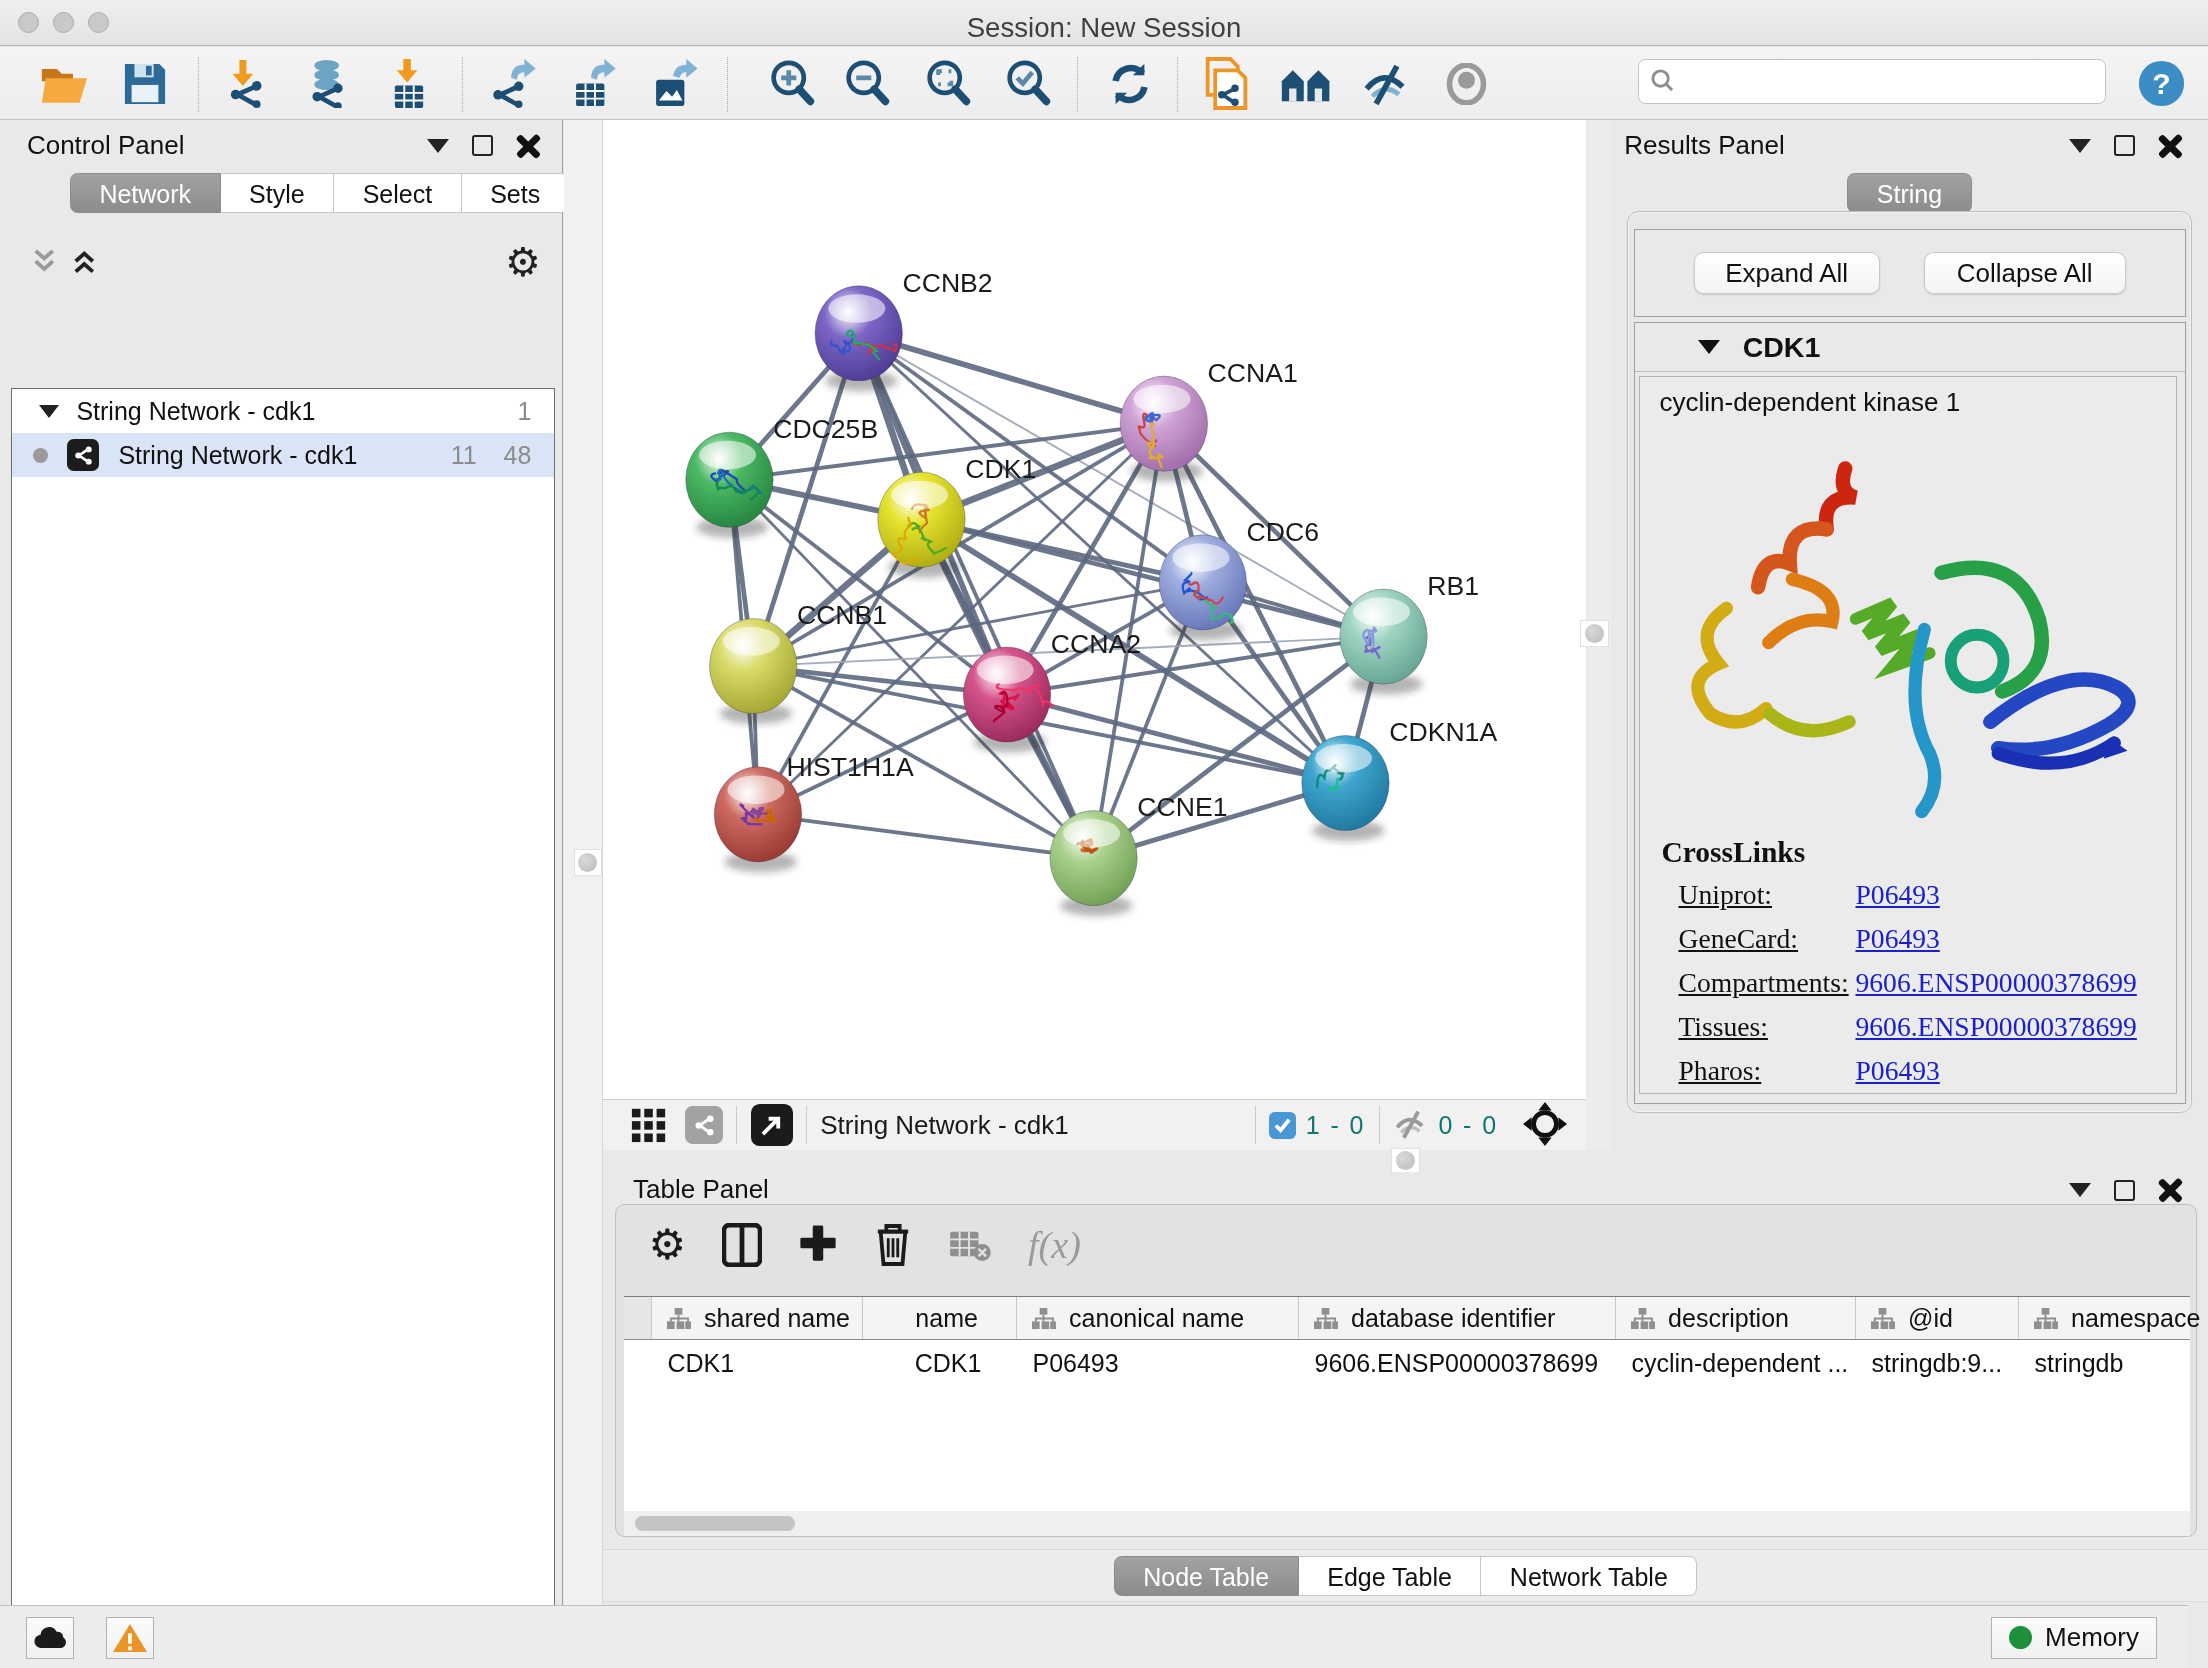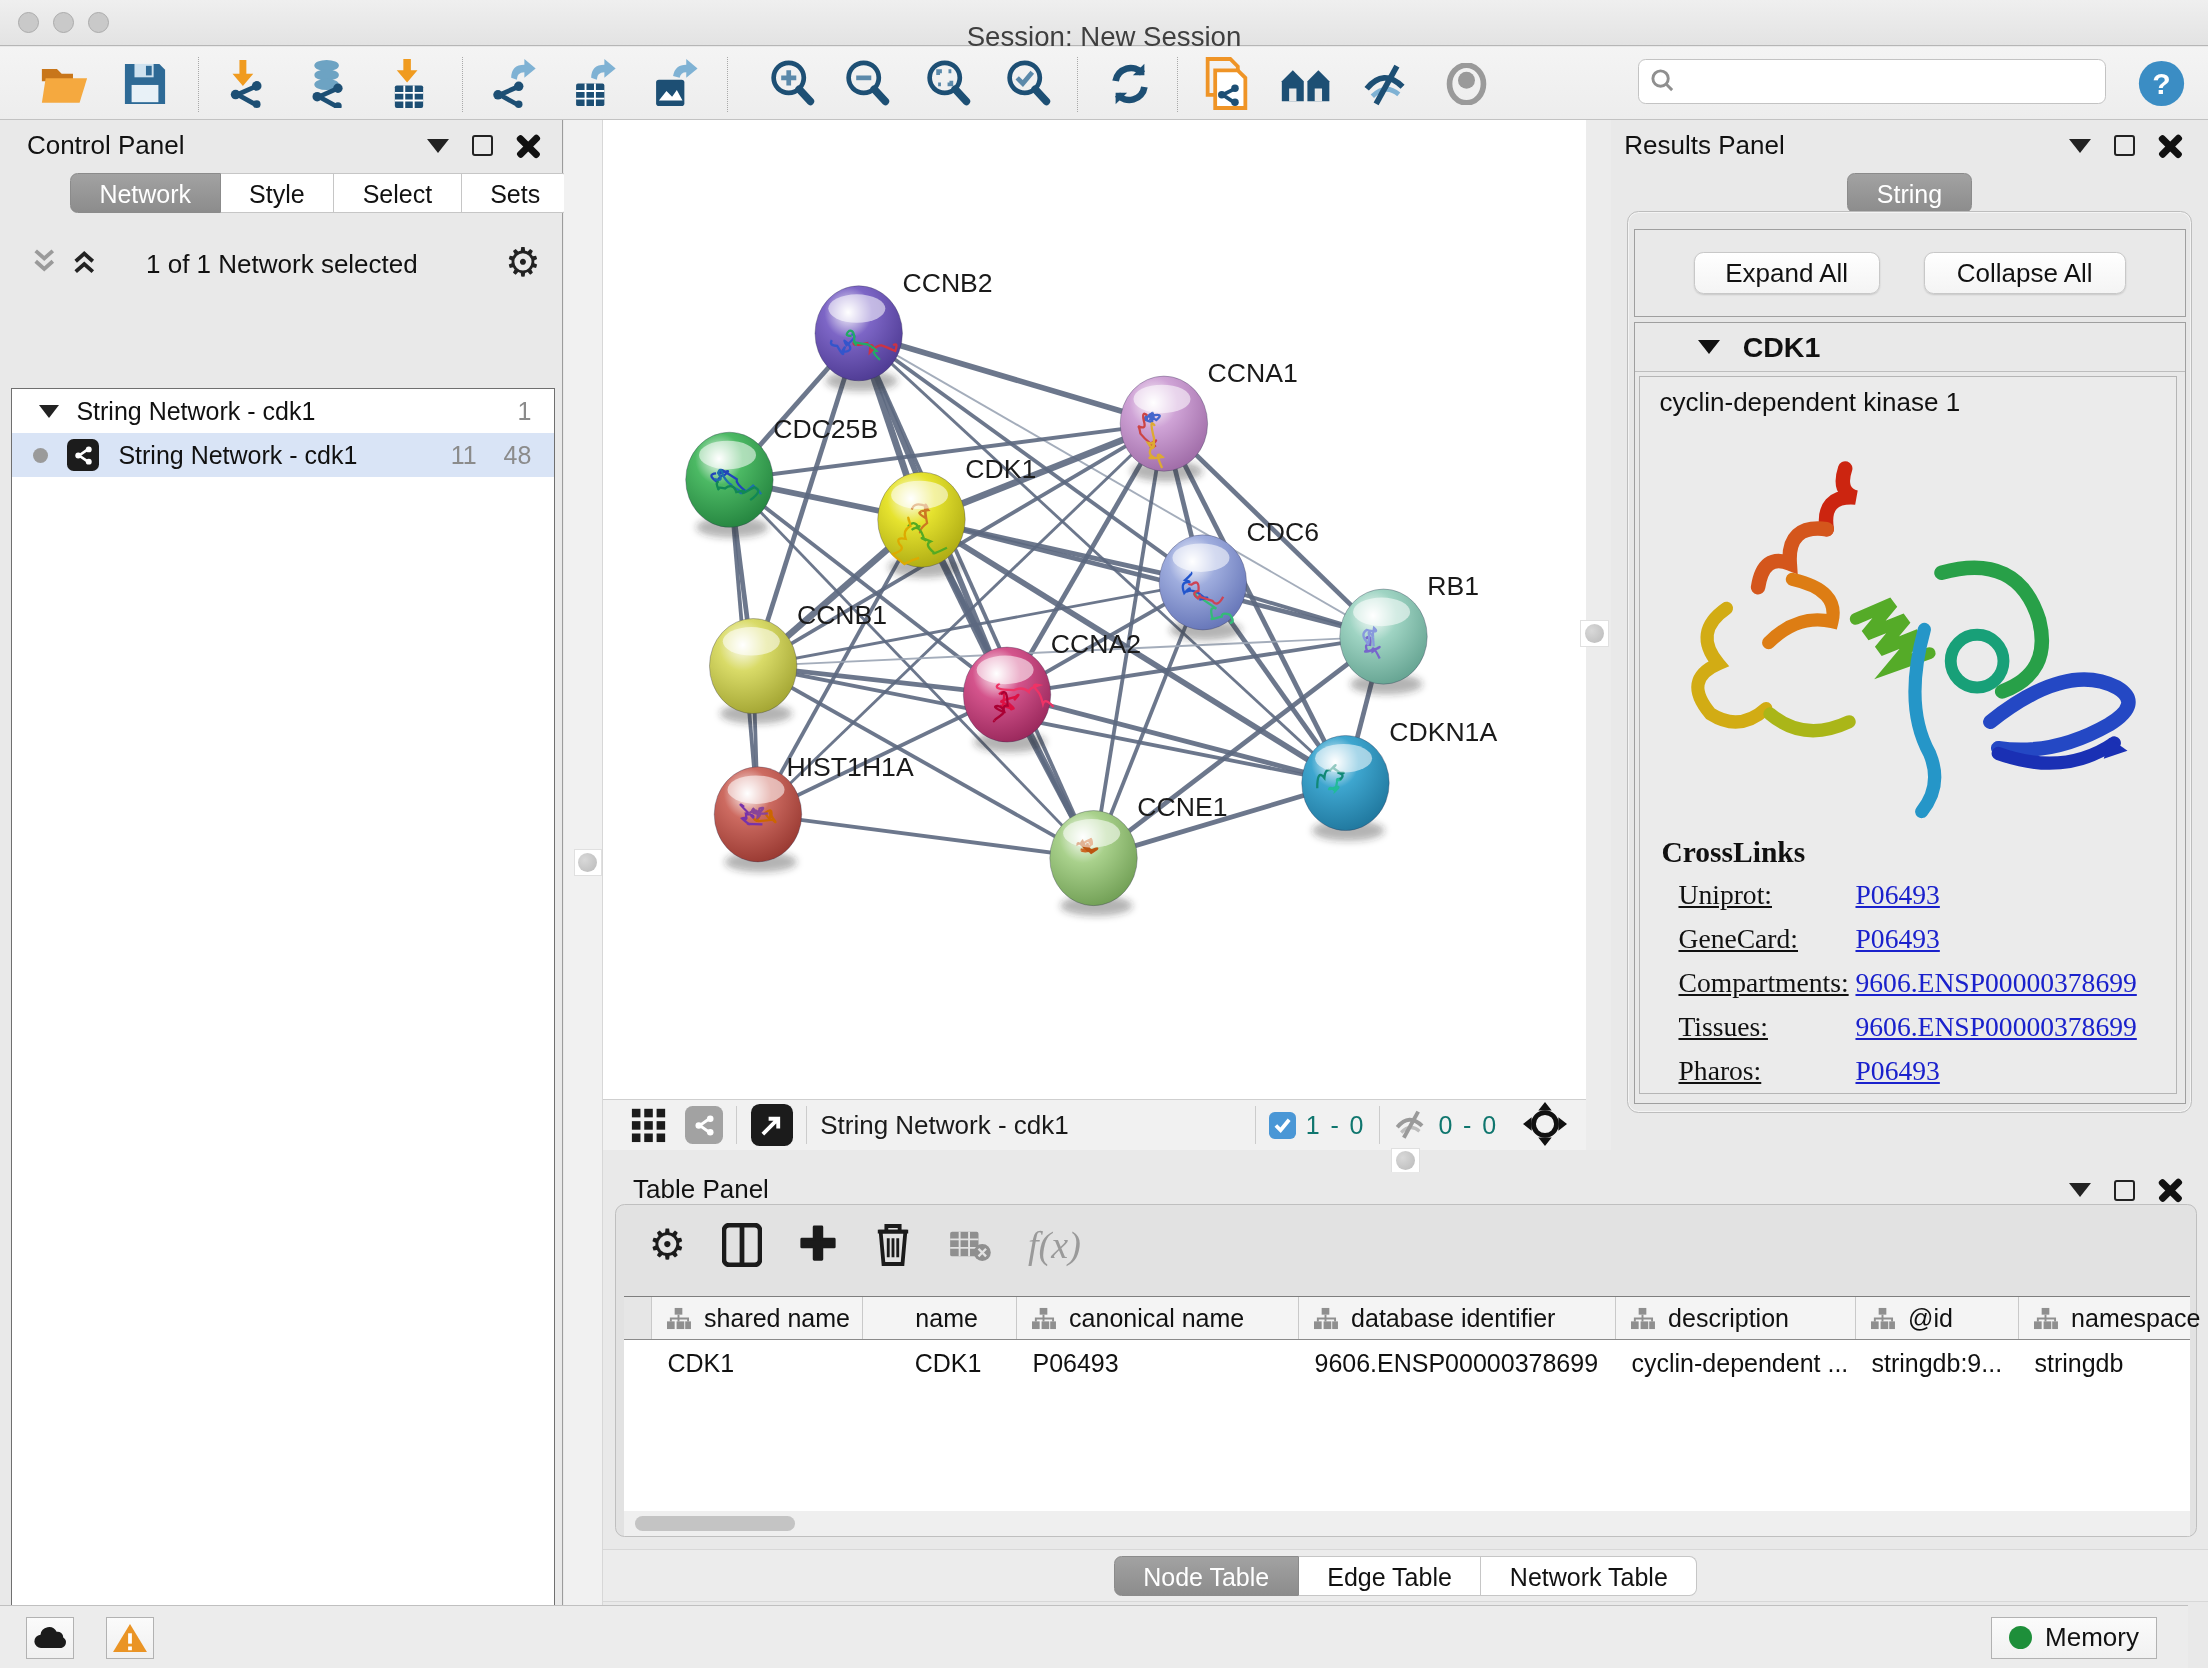--- a/index.html
+++ b/index.html
@@ -2,21 +2,21 @@
 <html style="font-size:15px"><head>
 <meta charset="utf-8">
 <style>
   * { margin:0; padding:0; box-sizing:border-box; }
   html,body { width:2208px; height:1668px; font-family:"Liberation Sans",sans-serif; background:#e9e9e9; overflow:hidden; }
   
   #titlebar { position:absolute; left:0; top:0; width:2208px; height:46px;
     background:linear-gradient(#efefef,#e3e3e3); border-bottom:1px solid #b6b6b6; }
   .traffic { position:absolute; top:12.4px; width:21px; height:21px; border-radius:50%;
     background:#c9c9c9; border:1px solid #ababab; }
-  #titlebar .title { position:absolute; left:0; right:0; top:21px; text-align:center;
+  #titlebar .title { position:absolute; left:0; right:0; top:12px; text-align:center;
     font-size:27.6px; color:#3f3f3f; }
   
   #toolbar { position:absolute; left:0; top:47px; width:2208px; height:73px;
     background:linear-gradient(#f4f4f4,#ededed); border-bottom:1px solid #c2c2c2; }
   .tbtn { position:absolute; top:11.4px; width:53px; height:51px; display:flex; align-items:center; justify-content:center; }
   .tsep { position:absolute; top:9.5px; width:0; height:55px; border-left:1.9px dotted #a9a9a9; }
   #search-box { position:absolute; left:1638px; top:12.4px; width:468px; height:45px; background:#fff;
     border:1px solid #c3c3c3; border-radius:7.6px; display:flex; align-items:center; padding-left:11.4px; }
   #search-box input { border:none; outline:none; font-size:24px; width:409px; background:transparent; }
   
@@ -287,21 +287,20 @@
     <span class="chev" style="position:absolute; left:28.5px; top:13.3px;">
       <svg width="28.5" height="28.5" viewBox="0 0 30 30" fill="none" stroke="#9a9a9a" stroke-width="4">
           <path d="M6 4 l9 8 9-8 M6 15 l9 8 9-8"></path>
         </svg>
     </span>
     <span class="chev" style="position:absolute; left:68px; top:13.3px;">
       <svg width="28.5" height="28.5" viewBox="0 0 30 30" fill="none" stroke="#222" stroke-width="4">
           <path d="M6 26 l9-8 9 8 M6 15 l9-8 9 8"></path>
         </svg>
     </span>
-    <span style="position:absolute; left:0; right:0; top:15px; text-align:center; font-size:26px; color:#111;">1 of 1 Network selected</span>
     <span style="position:absolute; right:21px; top:7.6px; font-size:40px; color:#222; line-height:1;">⚙</span>
   </div>
   <div id="cp-tree-box">
     <div class="tree-row">
       <span style="margin:0 17px 0 27px; width:0; height:0; border-left:10.5px solid transparent; border-right:10.5px solid transparent; border-top:13.3px solid #222;"></span>
       <span>String Network - cdk1</span>
       <span class="count" style="margin-left:auto; margin-right:23px;">1</span>
     </div>
     <div class="tree-row selected">
       <span style="margin:0 19px 0 21px; width:15px; height:15px; border-radius:50%; background:#9a9a9a;"></span>

